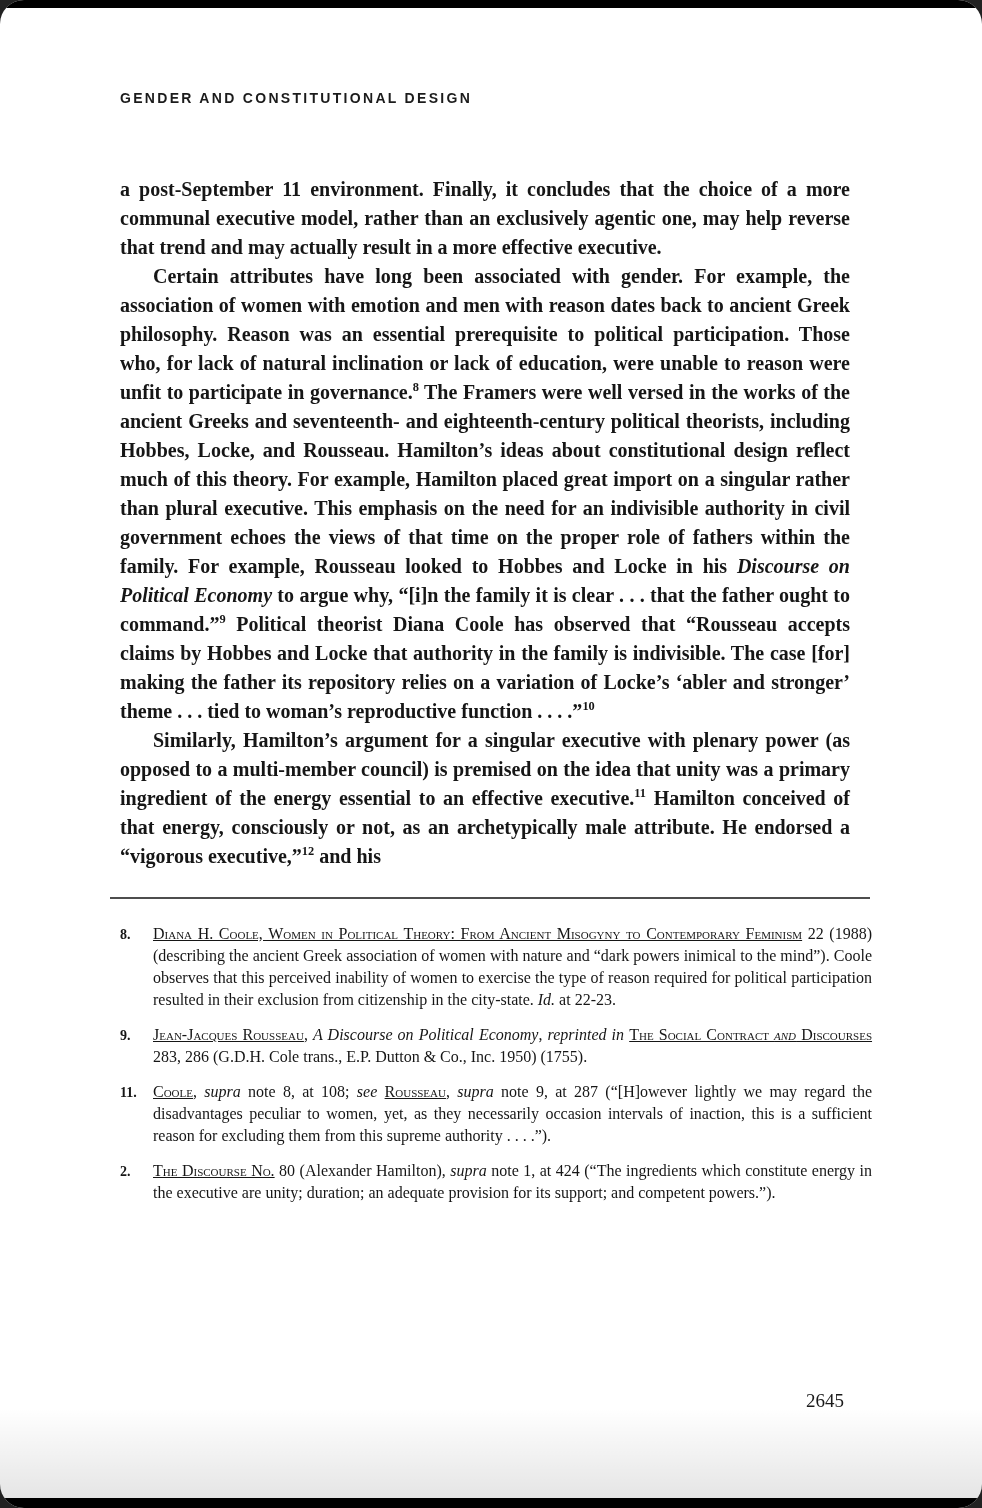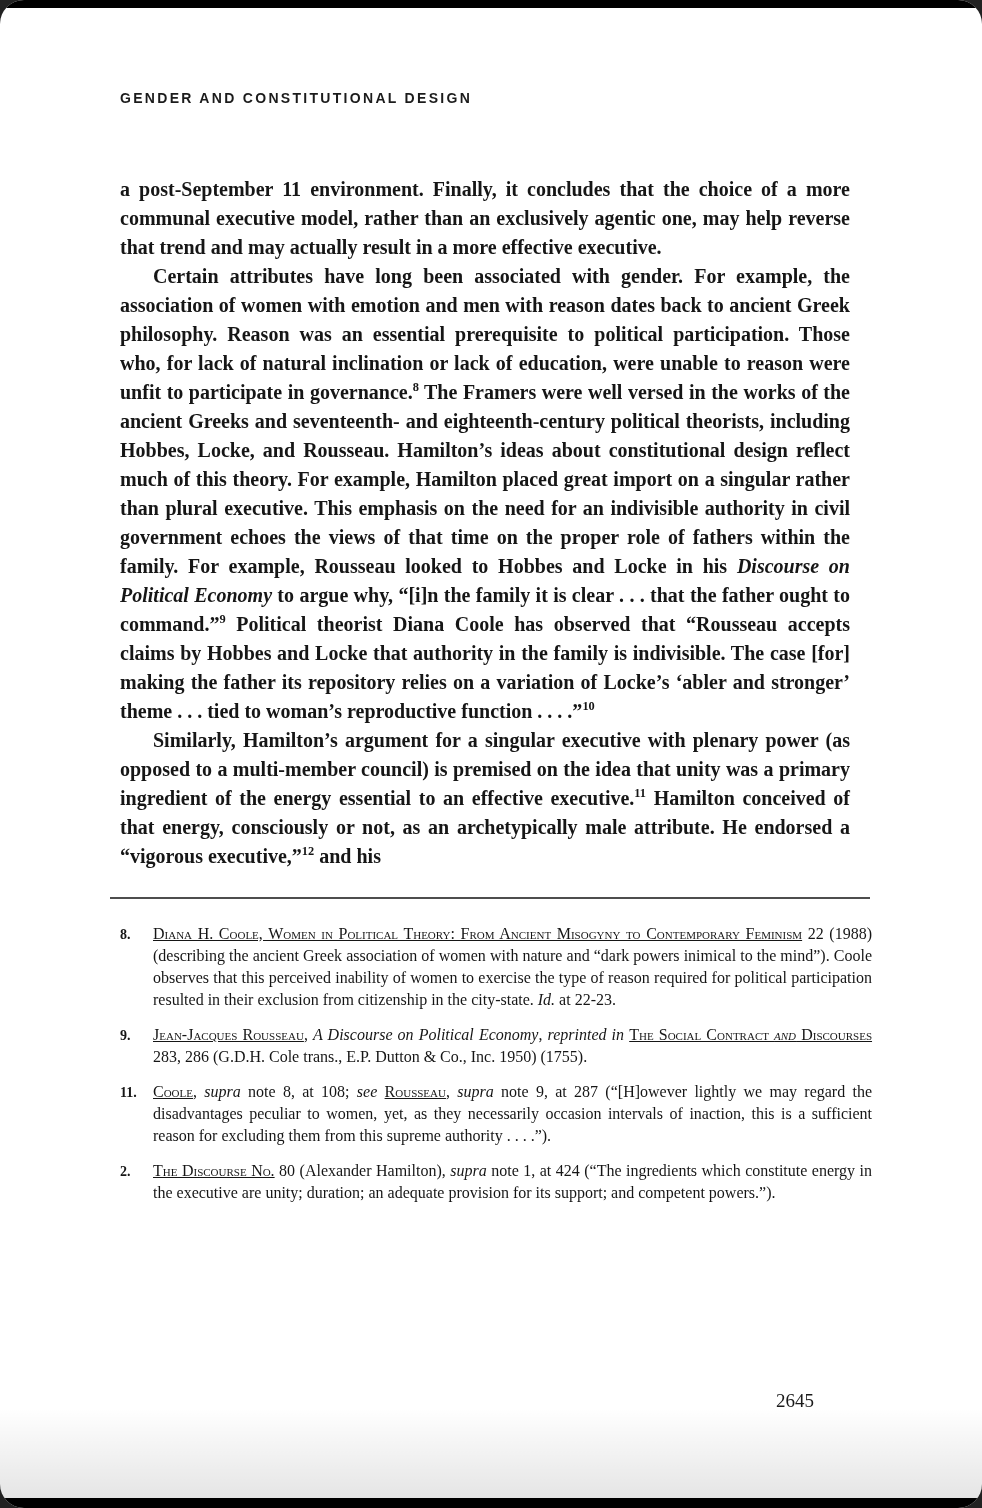--- a/index.html
+++ b/index.html
@@ -64,21 +64,21 @@
   .fn-num {
     flex: none;
     width: 33px;
     font-weight: 700;
     font-size: 14px;
     padding-top: 1px;
   }
   .fn-text { flex: 1; text-align: justify; }
   .page-number {
     position: absolute;
-    left: 776px;
+    left: 806px;
     top: 1390px;
     font-size: 19px;
     color: #1a1a1a;
   }
   .i  { font-style: italic; }
   .sc { font-variant: small-caps; text-decoration: underline; }
   .sup {
     vertical-align: super;
     font-size: 0.62em;
     line-height: 0;

